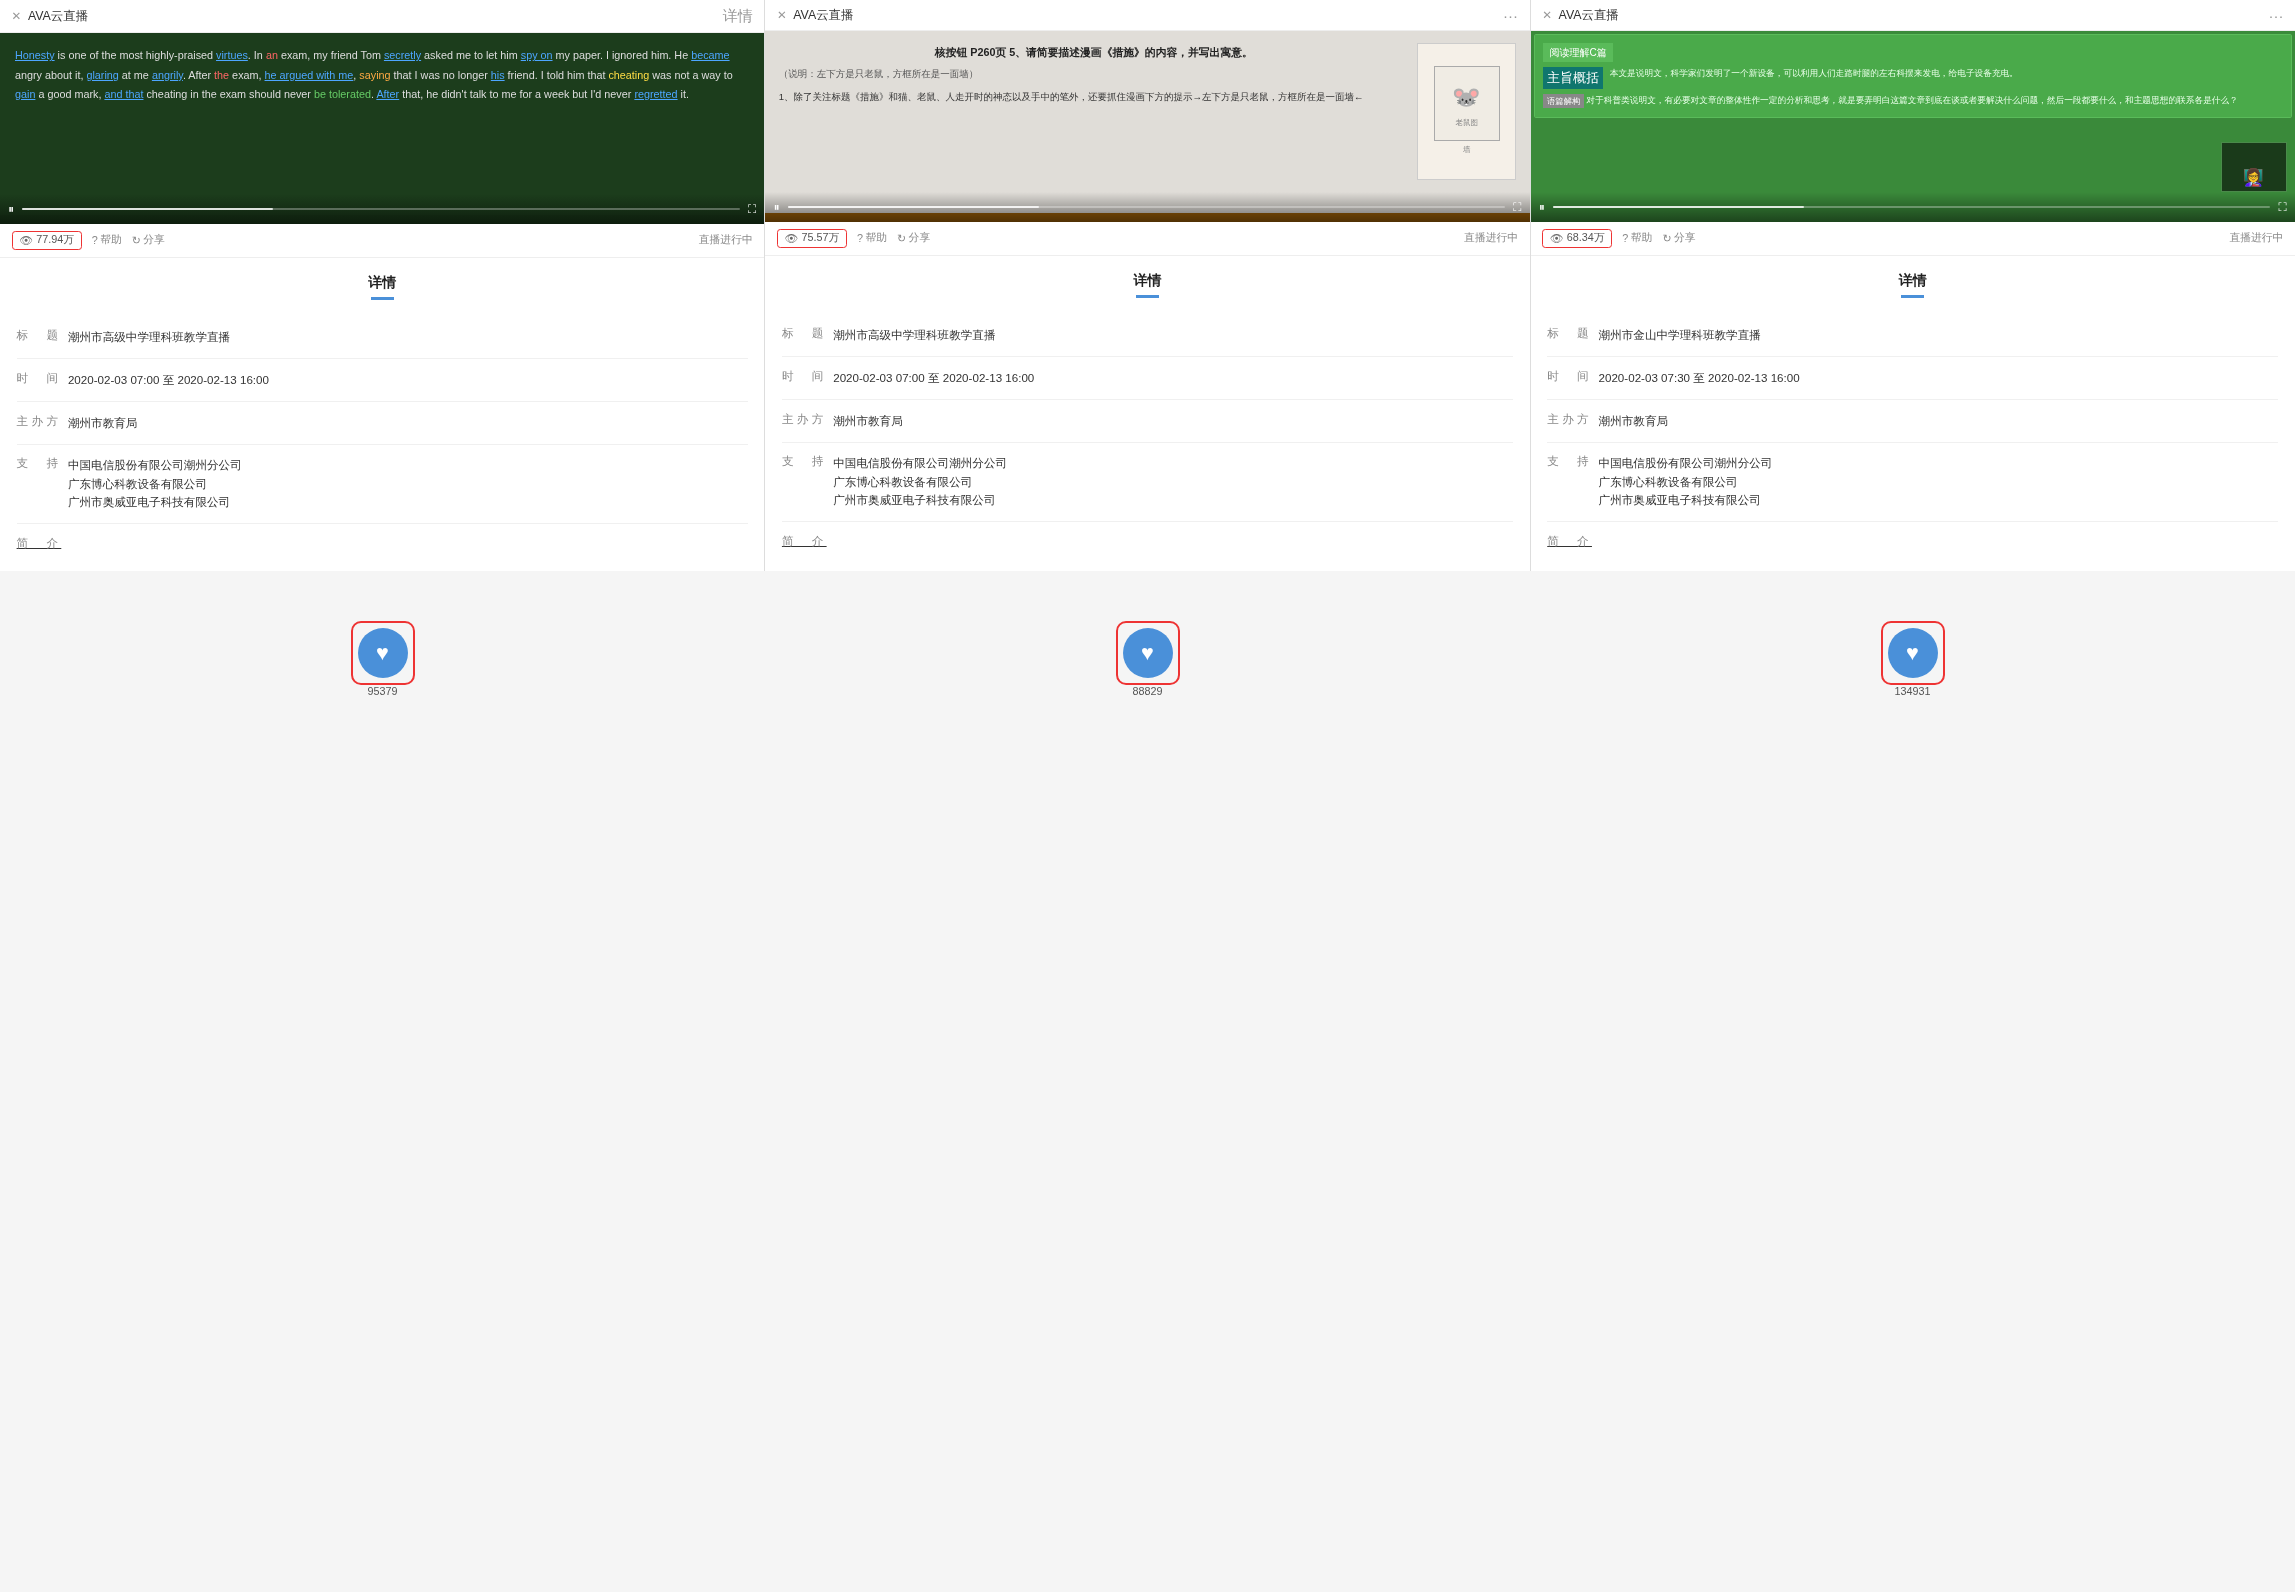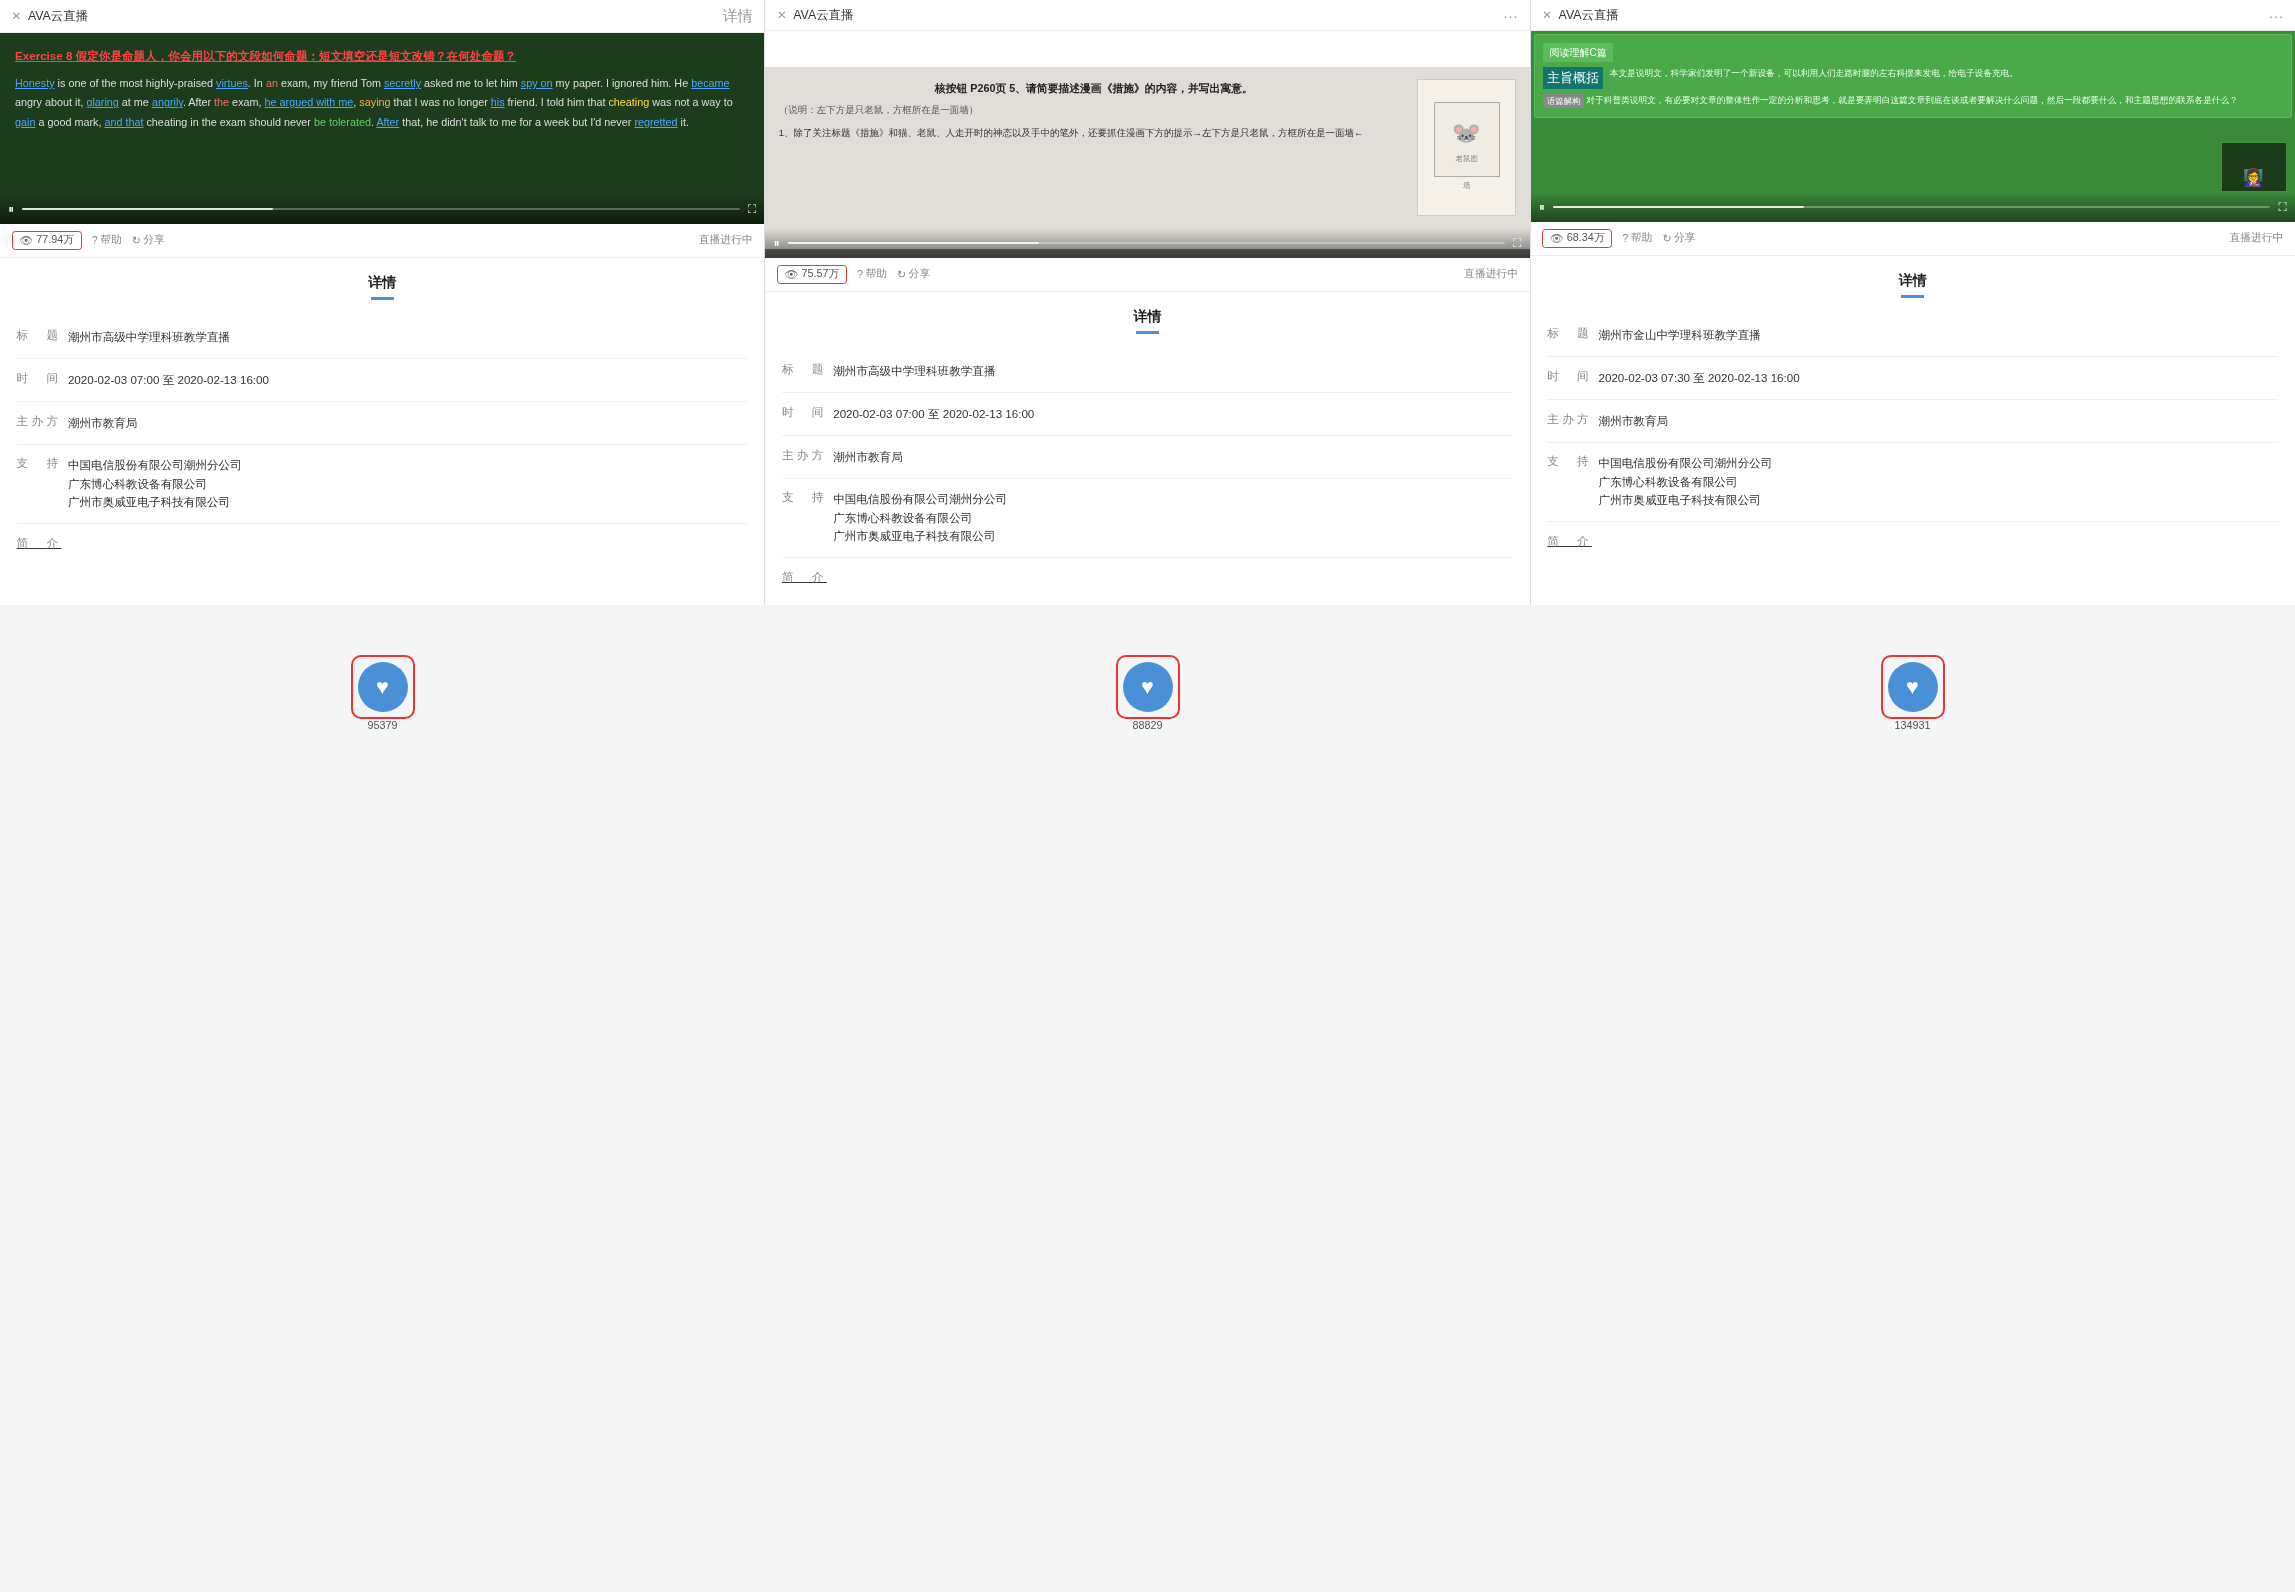--- a/index.html
+++ b/index.html
@@ -65,22 +65,21 @@
     .video-area {
       width: 100%;
       background: #2a5a1a;
       position: relative;
       overflow: hidden;
     }
     .video-area-1 {
       background: #1a3a1a;
     }
     .video-area-2 {
-      background: #737373;
-      margin-top: 36px;
+      background: #a16207;
     }
     .video-area-3 {
       background: #2d6b2d;
     }
 
     
     .video-text-content {
       padding: 13.3px 15px 33px;
       font-size: 11.2px;
       line-height: 1.8;
@@ -354,21 +353,20 @@
       <div class="title-bar">
         <div class="title-bar-left">
           <span class="close-icon">✕</span>
           <span class="title-text">AVA云直播</span>
         </div>
         <span class="more-icon">详情</span>
       </div>
 
       <div class="video-area video-area-1" style="position:relative; min-height:191px;">
         <div class="video-text-content">
-          <span class="exercise-title">Exercise 8 假定你是命题人，你会用以下的文段如何命题：短文填空<span style="text-decoration:underline; color:#ff4444;">还是短文改错？在何处命题？</span></span>
           <div class="text-body">
             <span class="hl-blue">Honesty</span> is one of the most highly-praised <span class="hl-blue">virtues</span>. In <span class="hl-red">an</span> exam, my friend Tom <span class="hl-blue">secretly</span> asked me to let him <span class="hl-blue">spy on</span> my paper. I ignored him. He <span class="hl-blue">became</span> angry about it, <span class="hl-blue">glaring</span> at me <span class="hl-blue">angrily</span>. After <span class="hl-red">the</span> exam, <span class="hl-blue">he argued with me</span>, <span class="hl-orange">saying</span> that I was no longer <span class="hl-blue">his</span> friend. I told him that <span style="color:#ffdd44">cheating</span> was not a way to <span class="hl-blue">gain</span> a good mark, <span class="hl-blue">and that</span> cheating in the exam should never <span class="hl-green">be tolerated</span>. <span class="hl-blue">After</span> that, he didn't talk to me for a week but I'd never <span class="hl-blue">regretted</span> it.
           </div>
         </div>
         <div class="video-controls">
           <span class="ctrl-btn">⏸</span>
           <div class="progress-bar-bg">
             <div class="progress-bar-fill"></div>
           </div>
           <span class="fullscreen-btn">⛶</span>

